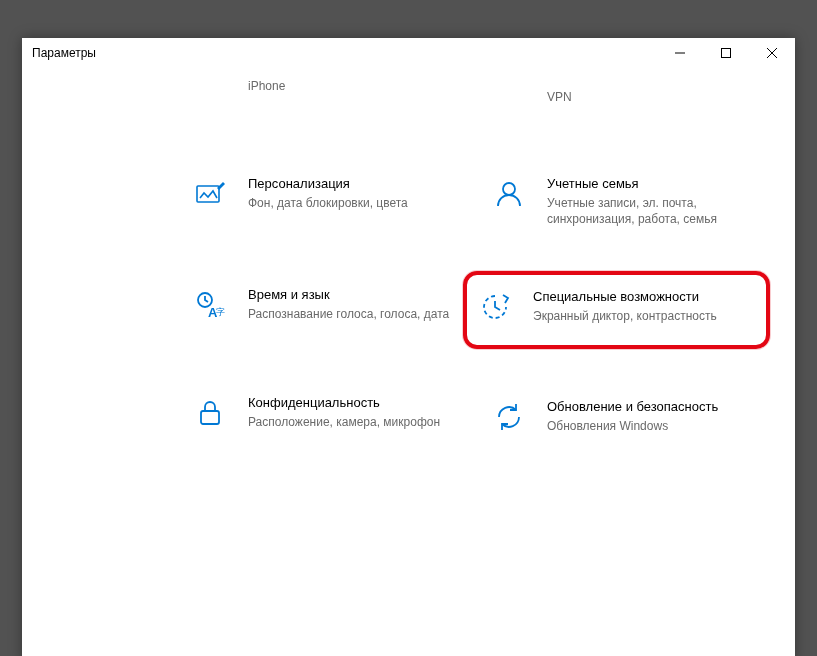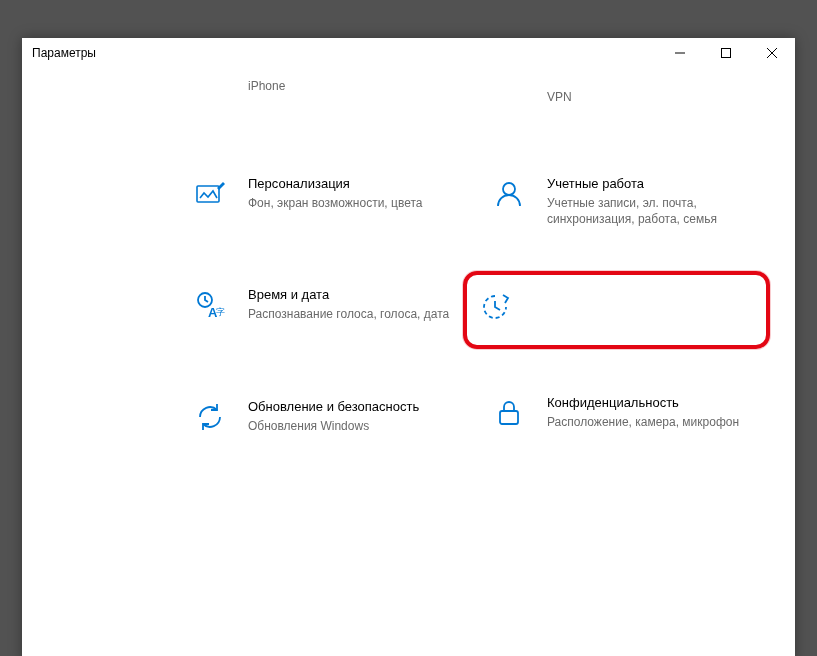--- a/index.html
+++ b/index.html
@@ -137,88 +137,92 @@
       <div class="card">
         <span class="icon">
           <svg viewBox="0 0 32 32" fill="none" stroke="#0078d4" stroke-width="1.6">
             <rect x="3" y="8" width="22" height="16" rx="1"></rect>
             <path d="M23 10 l6 -6 l2 2 l-6 6 z" fill="#0078d4" stroke="none"></path>
             <path d="M6 20 l4 -5 l4 4 l5 -6 l4 7"></path>
           </svg>
         </span>
         <div class="text">
           <div class="title">Персонализация</div>
-          <div class="desc">Фон, экран возможности, цвета</div>
+          <div class="desc">Фон, дата блокировки, цвета</div>
         </div>
       </div>
 
 
       <div class="card">
         <span class="icon">
           <svg viewBox="0 0 32 32" fill="none" stroke="#0078d4" stroke-width="1.8">
             <circle cx="16" cy="11" r="6"></circle>
             <path d="M5 28 a11 11 0 0 1 22 0"></path>
           </svg>
         </span>
         <div class="text">
-          <div class="title">Учетные работа</div>
+          <div class="title">Учетные семья</div>
           <div class="desc">Учетные записи, эл. почта, синхронизация, работа, семья</div>
         </div>
       </div>
 
       <div class="card">
         <span class="icon">
           <svg viewBox="0 0 32 32" fill="none" stroke="#0078d4" stroke-width="1.8">
             <circle cx="11" cy="11" r="7"></circle>
             <path d="M11 7 v4 l3 2"></path>
             <text x="14" y="28" font-size="13" font-weight="600" fill="#0078d4" stroke="none" font-family="Segoe UI, Arial">A</text>
             <text x="22" y="26" font-size="9" fill="#0078d4" stroke="none" font-family="Segoe UI, Arial">字</text>
           </svg>
         </span>
         <div class="text">
-          <div class="title">Время и дата</div>
+          <div class="title">Время и язык</div>
           <div class="desc">Распознавание голоса, голоса, дата</div>
         </div>
       </div>
 
       <div class="card row3 highlight">
         <span class="icon">
           <svg viewBox="0 0 32 32" fill="none" stroke="#0078d4" stroke-width="1.8">
             <path d="M16 5 a11 11 0 1 0 11 11" stroke-dasharray="4 3"></path>
             <path d="M16 10 v6 l5 3"></path>
             <path d="M24 4 l5 3 l-3 5" fill="none"></path>
           </svg>
         </span>
+        <div class="text">
+          <div class="title">Специальные возможности</div>
+          <div class="desc">Экранный диктор, контрастность</div>
+        </div>
+      </div>
+
+      <div class="card row3">
+        <span class="icon">
+          <svg viewBox="0 0 32 32" fill="none" stroke="#0078d4" stroke-width="1.8">
+            <rect x="7" y="14" width="18" height="13" rx="2"></rect>
+            <path d="M11 14 v-4 a5 5 0 0 1 10 0 v4"></path>
+          </svg>
+        </span>
+        <div class="text">
+          <div class="title">Конфиденциальность</div>
+          <div class="desc">Расположение, камера, микрофон</div>
+        </div>
       </div>
 
       <div class="card">
         <span class="icon">
           <svg viewBox="0 0 32 32" fill="none" stroke="#0078d4" stroke-width="1.8">
             <path d="M6 16 a10 10 0 0 1 17 -7"></path>
             <path d="M26 16 a10 10 0 0 1 -17 7"></path>
             <path d="M23 3 v6 h-6"></path>
             <path d="M9 29 v-6 h6"></path>
           </svg>
         </span>
         <div class="text">
           <div class="title">Обновление и безопасность</div>
           <div class="desc">Обновления Windows</div>
         </div>
       </div>
 
-      <div class="card row3">
-        <span class="icon">
-          <svg viewBox="0 0 32 32" fill="none" stroke="#0078d4" stroke-width="1.8">
-            <rect x="7" y="14" width="18" height="13" rx="2"></rect>
-            <path d="M11 14 v-4 a5 5 0 0 1 10 0 v4"></path>
-          </svg>
-        </span>
-        <div class="text">
-          <div class="title">Конфиденциальность</div>
-          <div class="desc">Расположение, камера, микрофон</div>
-        </div>
-      </div>
-
       <div></div>
 
     </div>
   </div>
 </div>
 
 </body></html>

